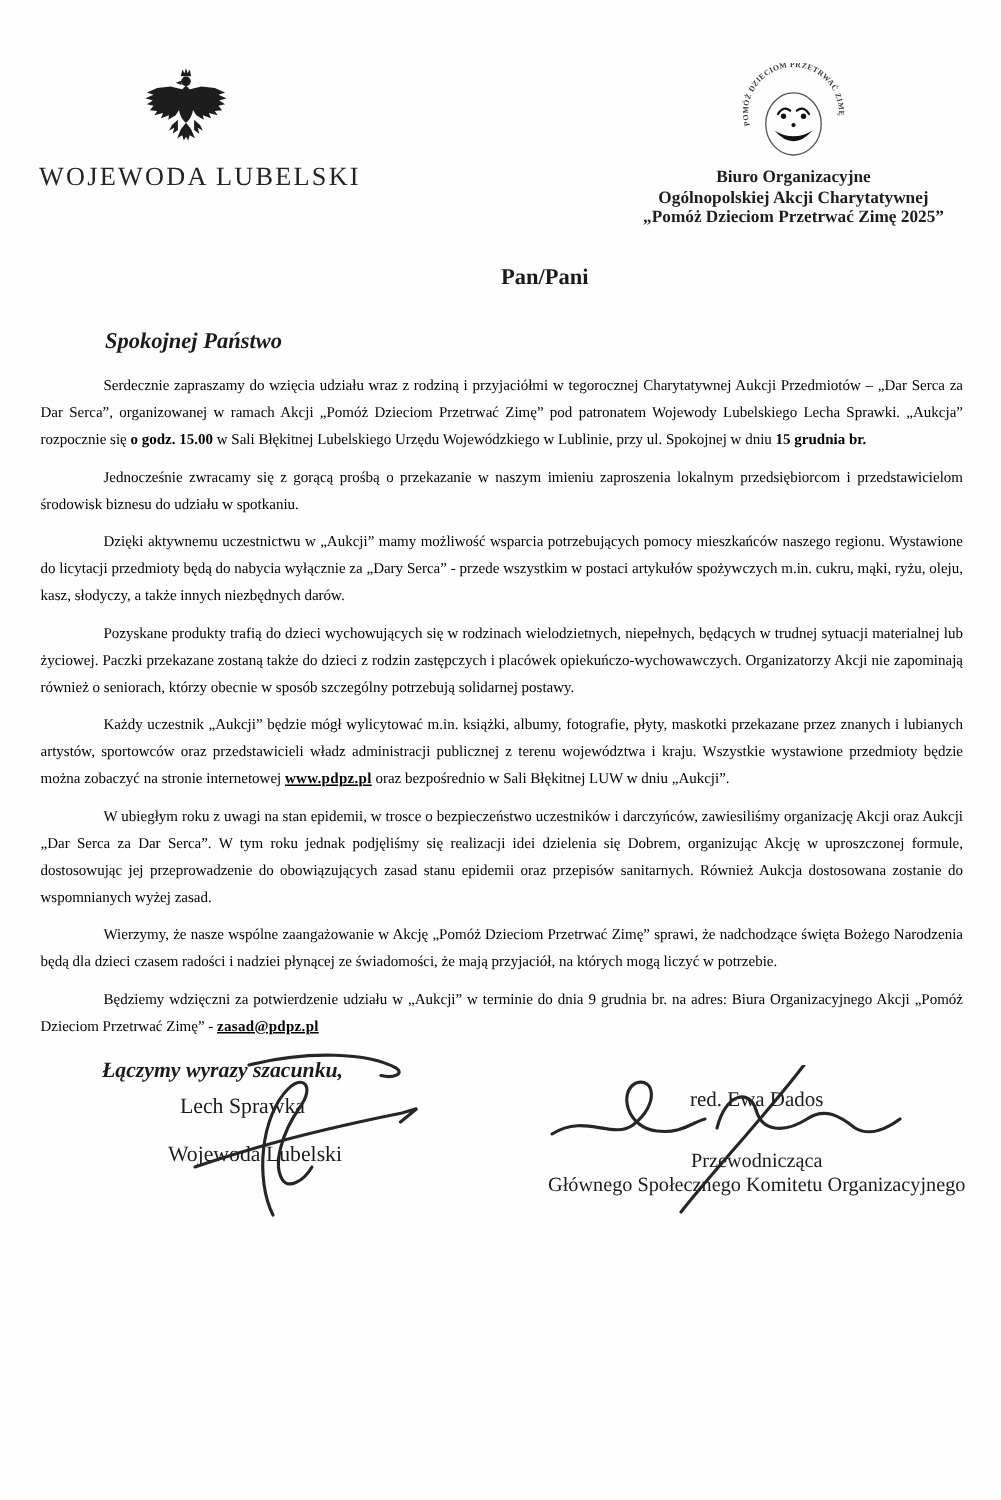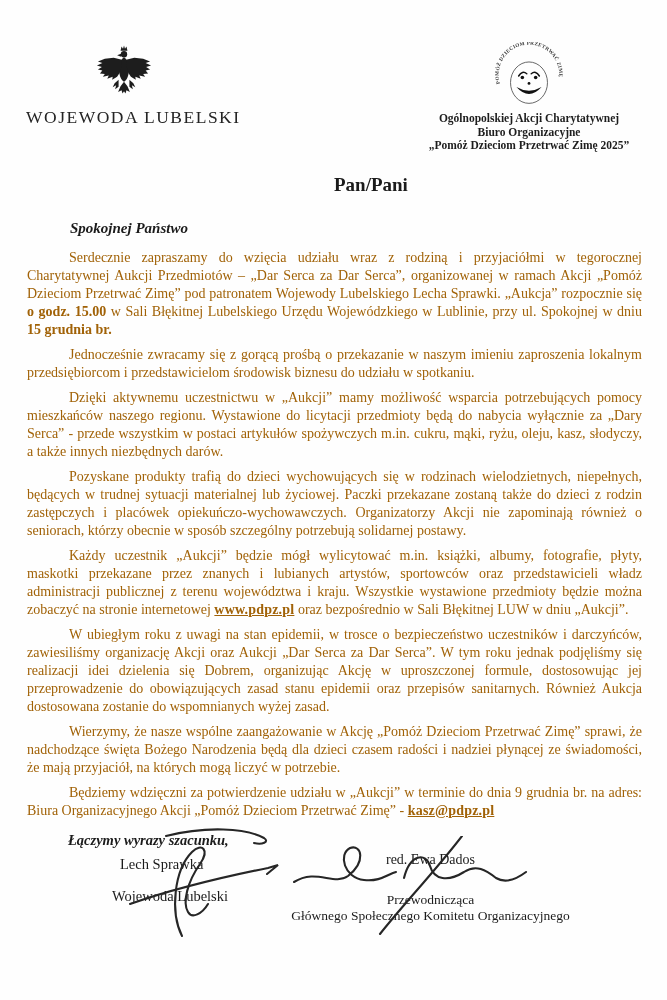--- a/index.html
+++ b/index.html
@@ -15,39 +15,39 @@
   
   .header { display:flex; justify-content:space-between; padding-top:40px; }
   .header-left { margin-left:26px; width:196px; text-align:center; }
   .eagle { display:block; margin:0 auto; }
   .sender-title { margin-top:9px; font-size:17.5px; letter-spacing:1.5px; color:#242424; white-space:nowrap; }
   .header-right { margin-right:14px; width:248px; text-align:center; padding-top:2px; }
   .pdpz-logo { display:block; margin:0 auto 2px auto; }
   .org-lines { font-weight:bold; font-size:11.5px; line-height:13.5px; color:#1d1d1d; }
 
   
-  .addressee { margin:22px 0 0 334px; font-weight:bold; font-size:19px; line-height:20px; }
+  .addressee { margin:22px 0 0 334px; font-weight:bold; font-size:15px; line-height:20px; }
 
   
   .salutation { margin:25px 0 12px 70px; font-weight:bold; font-style:italic; font-size:15px; }
 
   
   .body-text { margin:0 25px 0 27px; }
   .para {
     margin:0 0 7px 0;
     text-align:justify;
     text-indent:42px;
-    font-size:14px;
+    font-size:10px;
     line-height:18px;
-    color:#a16207;
+    color:#000000;
   }
   .para span[data-name="website-url"], .para span[data-name="email-address"] { letter-spacing:.2px; }
 
   
-  .closing { display:flex; justify-content:flex-start; margin:12px 10px 0 68px; }
+  .closing { display:flex; justify-content:space-between; margin:12px 10px 0 68px; }
   .closing-left { position:relative; width:210px; }
   .closing-phrase { font-weight:bold; font-style:italic; font-size:14.5px; }
   .closing-left .sig-name { margin:7px 0 0 52px; font-size:14.5px; }
   .closing-left .sig-title { margin:15px 0 0 44px; font-size:14.5px; }
   .signature-svg { position:absolute; pointer-events:none; }
   .sig-left-svg { left:18px; top:-8px; }
   .closing-right { position:relative; width:305px; text-align:center; padding-top:20px; }
   .closing-right .sig-name { font-size:14px; margin-bottom:24px; }
   .closing-right .sig-title-line { font-size:13.5px; line-height:16.5px; }
   .sig-right-svg { left:8px; top:4px; }
@@ -85,42 +85,42 @@
         </text>
         <ellipse cx="50" cy="55" rx="25" ry="28" fill="none" stroke="#555" stroke-width="1.2"></ellipse>
         <path d="M36 46 Q 41 38 47 43" fill="none" stroke="#111" stroke-width="2" stroke-linecap="round"></path>
         <path d="M53 43 Q 59 38 64 46" fill="none" stroke="#111" stroke-width="2" stroke-linecap="round"></path>
         <circle cx="41" cy="48" r="2.4" fill="#111"></circle>
         <circle cx="59" cy="48" r="2.4" fill="#111"></circle>
         <circle cx="50" cy="56" r="1.9" fill="#111"></circle>
         <path d="M33 61 Q 50 80 67 61 Q 50 71 33 61 Z" fill="#111"></path>
       </svg>
       <div class="org-lines" data-name="organizer-lines">
+        <div data-name="organizer-line">Biuro Organizacyjne</div>
         <div data-name="organizer-line">Ogólnopolskiej Akcji Charytatywnej</div>
-        <div data-name="organizer-line">Biuro Organizacyjne</div>
         <div data-name="organizer-line">„Pomóż Dzieciom Przetrwać Zimę 2025”</div>
       </div>
     </div>
   </div>
 
   <div class="addressee" data-name="addressee-block">
     <div data-name="addressee-line">Pan/Pani</div>
   </div>
 
   <div class="salutation" data-name="salutation">Spokojnej Państwo</div>
 
   <div class="body-text" data-name="letter-body">
     <p class="para" data-name="paragraph-invitation"><span data-name="text-segment">Serdecznie zapraszamy do wzięcia udziału wraz z rodziną i przyjaciółmi w tegorocznej Charytatywnej Aukcji Przedmiotów – „Dar Serca za Dar Serca”, organizowanej w ramach Akcji „Pomóż Dzieciom Przetrwać Zimę” pod patronatem Wojewody Lubelskiego Lecha Sprawki. „Aukcja” rozpocznie się </span><span data-name="text-segment" style="font-weight: bold;">o godz. 15.00</span><span data-name="text-segment"> w Sali Błękitnej Lubelskiego Urzędu Wojewódzkiego w Lublinie, przy ul. Spokojnej w dniu </span><span data-name="text-segment" style="font-weight: bold;">15 grudnia br.</span></p>
     <p class="para" data-name="paragraph-request"><span data-name="text-segment">Jednocześnie zwracamy się z gorącą prośbą o przekazanie w naszym imieniu zaproszenia lokalnym przedsiębiorcom i przedstawicielom środowisk biznesu do udziału w spotkaniu.</span></p>
     <p class="para" data-name="paragraph-auction-items"><span data-name="text-segment">Dzięki aktywnemu uczestnictwu w „Aukcji” mamy możliwość wsparcia potrzebujących pomocy mieszkańców naszego regionu. Wystawione do licytacji przedmioty będą do nabycia wyłącznie za „Dary Serca” - przede wszystkim w postaci artykułów spożywczych m.in. cukru, mąki, ryżu, oleju, kasz, słodyczy, a także innych niezbędnych darów.</span></p>
     <p class="para" data-name="paragraph-beneficiaries"><span data-name="text-segment">Pozyskane produkty trafią do dzieci wychowujących się w rodzinach wielodzietnych, niepełnych, będących w trudnej sytuacji materialnej lub życiowej. Paczki przekazane zostaną także do dzieci z rodzin zastępczych i placówek opiekuńczo-wychowawczych. Organizatorzy Akcji nie zapominają również o seniorach, którzy obecnie w sposób szczególny potrzebują solidarnej postawy.</span></p>
     <p class="para" data-name="paragraph-bidding"><span data-name="text-segment">Każdy uczestnik „Aukcji” będzie mógł wylicytować m.in. książki, albumy, fotografie, płyty, maskotki przekazane przez znanych i lubianych artystów, sportowców oraz przedstawicieli władz administracji publicznej z terenu województwa i kraju. Wszystkie wystawione przedmioty będzie można zobaczyć na stronie internetowej </span><span data-name="website-url" style="font-weight: bold; text-decoration: underline;">www.pdpz.pl</span><span data-name="text-segment"> oraz bezpośrednio w Sali Błękitnej LUW w dniu „Aukcji”.</span></p>
     <p class="para" data-name="paragraph-epidemic"><span data-name="text-segment">W ubiegłym roku z uwagi na stan epidemii, w trosce o bezpieczeństwo uczestników i darczyńców, zawiesiliśmy organizację Akcji oraz Aukcji „Dar Serca za Dar Serca”. W tym roku jednak podjęliśmy się realizacji idei dzielenia się Dobrem, organizując Akcję w uproszczonej formule, dostosowując jej przeprowadzenie do obowiązujących zasad stanu epidemii oraz przepisów sanitarnych. Również Aukcja dostosowana zostanie do wspomnianych wyżej zasad.</span></p>
     <p class="para" data-name="paragraph-hope"><span data-name="text-segment">Wierzymy, że nasze wspólne zaangażowanie w Akcję „Pomóż Dzieciom Przetrwać Zimę” sprawi, że nadchodzące święta Bożego Narodzenia będą dla dzieci czasem radości i nadziei płynącej ze świadomości, że mają przyjaciół, na których mogą liczyć w potrzebie.</span></p>
-    <p class="para" data-name="paragraph-confirmation"><span data-name="text-segment">Będziemy wdzięczni za potwierdzenie udziału w „Aukcji” w terminie do dnia 9 grudnia br. na adres: Biura Organizacyjnego Akcji „Pomóż Dzieciom Przetrwać Zimę” - </span><span data-name="email-address" style="font-weight: bold; text-decoration: underline;">kasz@pdpz.pl</span></p>
+    <p class="para" data-name="paragraph-confirmation"><span data-name="text-segment">Będziemy wdzięczni za potwierdzenie udziału w „Aukcji” w terminie do dnia 9 grudnia br. na adres: Biura Organizacyjnego Akcji „Pomóż Dzieciom Przetrwać Zimę” - </span><span data-name="email-address" style="font-weight: bold; text-decoration: underline;">zasad@pdpz.pl</span></p>
   </div>
 
   <div class="closing" data-name="closing-block">
     <div class="closing-left" data-name="signature-block-left">
       <div class="closing-phrase" data-name="closing-phrase">Łączymy wyrazy szacunku,</div>
       <div class="sig-name" data-name="signer-name-left">Lech Sprawka</div>
       <div class="sig-title" data-name="signer-title-left">Wojewoda Lubelski</div>
       <svg class="signature-svg sig-left-svg" data-name="handwritten-signature-left" width="215" height="125" viewBox="0 0 215 125" aria-hidden="true">
         <g fill="none" stroke="#262626" stroke-width="2.1" stroke-linecap="round">
           <path d="M80 12 C 120 2, 160 4, 178 14 C 184 18, 176 21, 168 19"></path>

